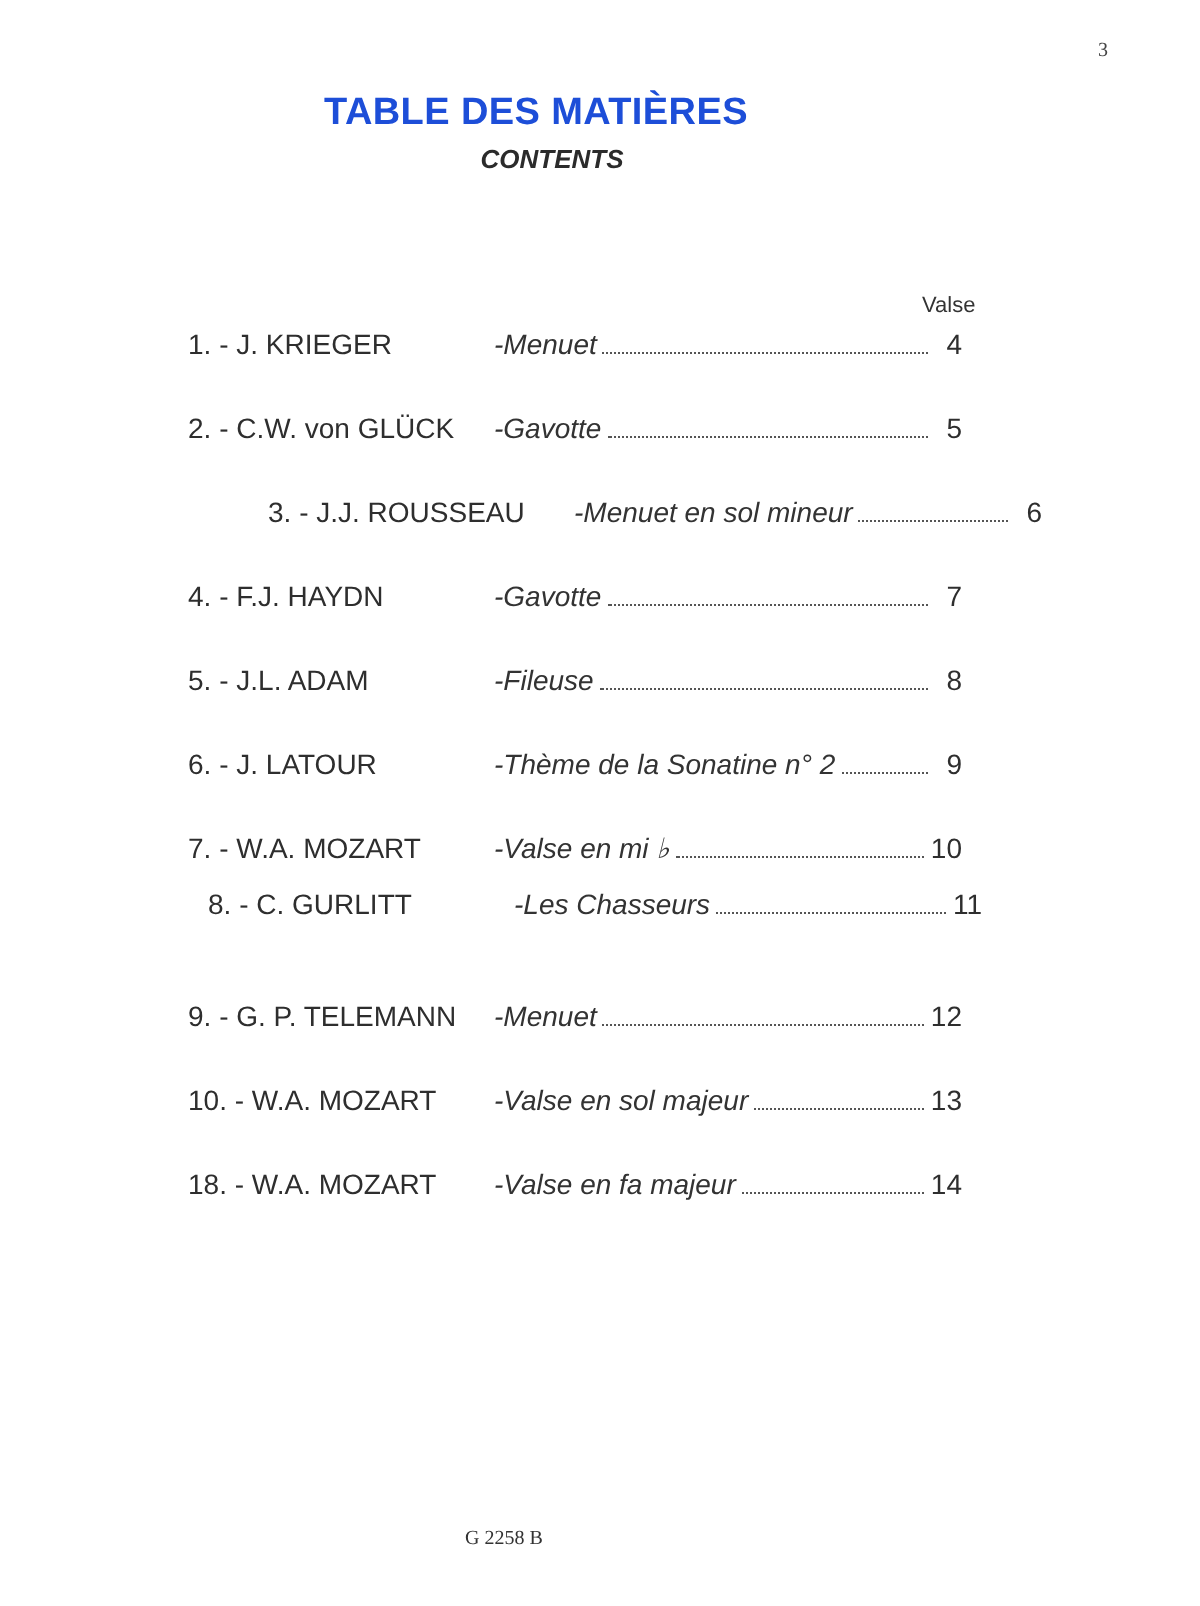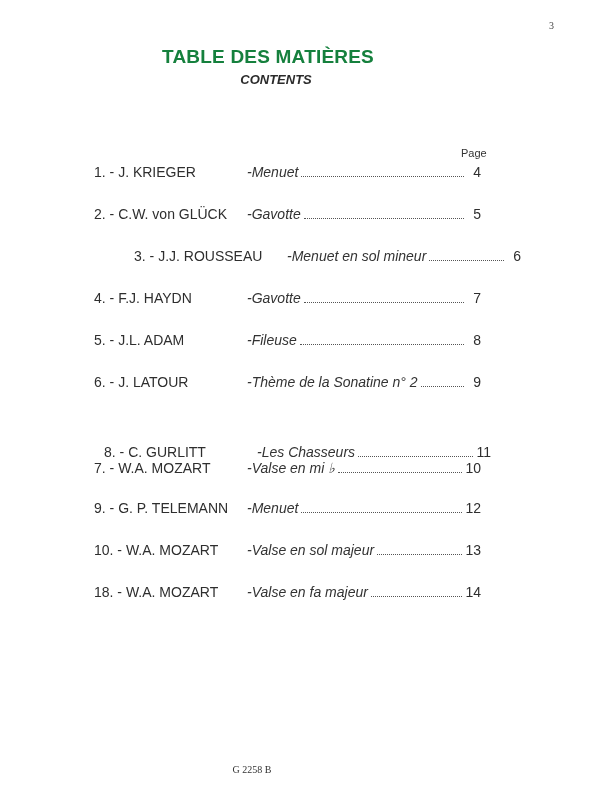--- a/index.html
+++ b/index.html
@@ -26,21 +26,21 @@
     .title {
       position: absolute;
       top: 46px;
       left: 0;
       width: 536px;
       text-align: center;
       font-family: "Liberation Sans", sans-serif;
       font-weight: bold;
       font-size: 19px;
       letter-spacing: 0.2px;
-      color: #15803d;
+      color: #1d4ed8;
     }
     .subtitle {
       position: absolute;
       top: 72px;
       left: 0;
       width: 552px;
       text-align: center;
       font-family: "Liberation Sans", sans-serif;
       font-weight: bold;
       font-style: italic;
@@ -110,21 +110,21 @@
     }
   </style>
 </head>
 <body>
 
 <div class="page-number">3</div>
 
 <div class="title">TABLE DES MATIÈRES</div>
 <div class="subtitle">CONTENTS</div>
 
-<div class="page-header">Page</div>
+<div class="page-header">Valse</div>
 
 <div class="toc" id="toc">
     <div class="toc-row" style="top: 0px;">
       <div class="composer"><span>1.</span><span> - </span><span>J. KRIEGER</span></div>
       <div class="work">
         <span class="work-title">- </span>
         <span class="work-title">Menuet</span>
         <span class="dots"></span>
         <span class="pg">4</span>
       </div>
@@ -167,21 +167,21 @@
     </div>
     <div class="toc-row" style="top: 210px;">
       <div class="composer"><span>6.</span><span> - </span><span>J. LATOUR</span></div>
       <div class="work">
         <span class="work-title">- </span>
         <span class="work-title">Thème de la Sonatine n° 2</span>
         <span class="dots"></span>
         <span class="pg">9</span>
       </div>
     </div>
-    <div class="toc-row" style="top: 252px; margin-top: 44px;">
+    <div class="toc-row" style="top: 252px;">
       <div class="composer"><span>7.</span><span> - </span><span>W.A. MOZART</span></div>
       <div class="work">
         <span class="work-title">- </span>
         <span class="work-title">Valse en mi ♭</span>
         <span class="dots"></span>
         <span class="pg">10</span>
       </div>
     </div>
     <div class="toc-row" style="top: 280px; margin-left: 10px;">
       <div class="composer"><span>8.</span><span> - </span><span>C. GURLITT</span></div>

